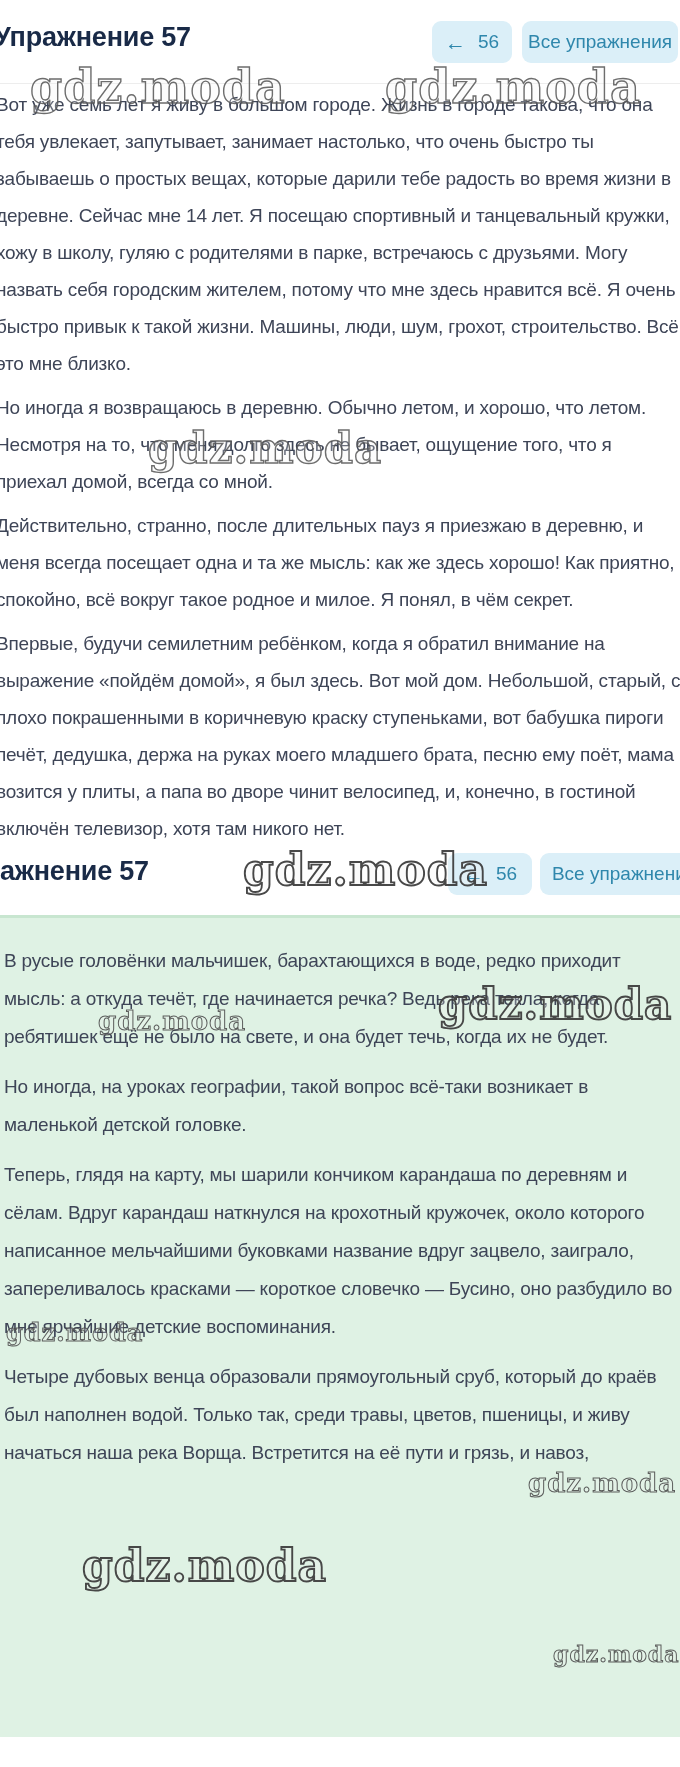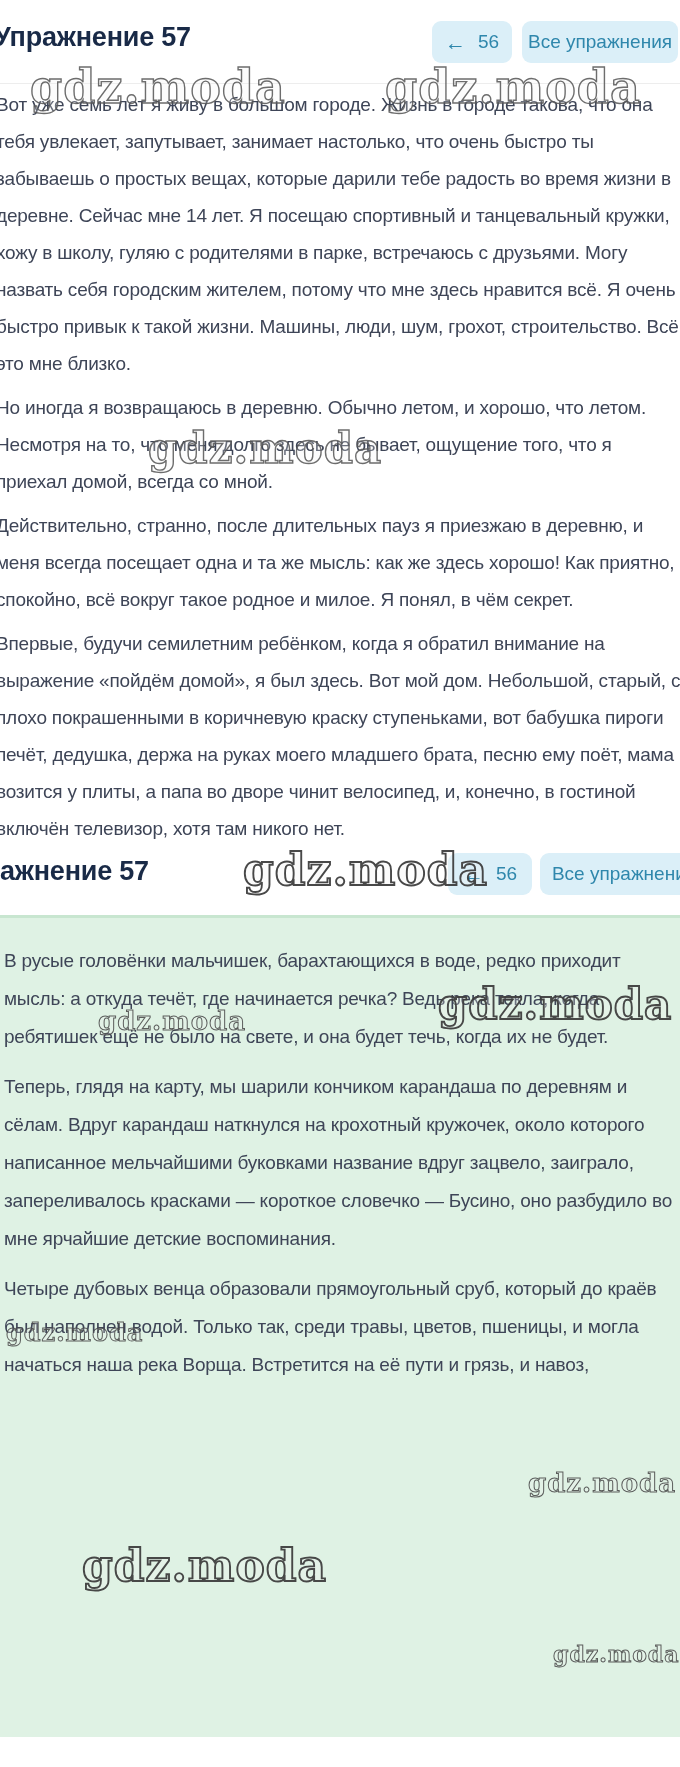--- a/index.html
+++ b/index.html
@@ -81,22 +81,23 @@
     <span>56</span>
   </button>
   <button class="btn" style="top:13px;left:540px;width:168px;">
     <span>Все упражнения</span>
   </button>
 </div>
 
 <div class="green" style="top:915px;height:819px;">
   <div class="textblock" style="position:relative;top:24px;left:14px;width:676px;font-size:19px;line-height:38px;">
     <p>В русые головёнки мальчишек, барахтающихся в воде, редко приходит мысль: а откуда течёт, где начинается речка? Ведь река текла, когда ребятишек ещё не было на свете, и она будет течь, когда их не будет.</p>
+    <p>Но иногда, на уроках географии, такой вопрос всё-таки возникает в маленькой детской головке.</p>
     <p>Теперь, глядя на карту, мы шарили кончиком карандаша по деревням и сёлам. Вдруг карандаш наткнулся на крохотный кружочек, около которого написанное мельчайшими буковками название вдруг зацвело, заиграло, запереливалось красками — короткое словечко — Бусино, оно разбудило во мне ярчайшие детские воспоминания.</p>
-    <p>Четыре дубовых венца образовали прямоугольный сруб, который до краёв был наполнен водой. Только так, среди травы, цветов, пшеницы, и могла начаться наша река Ворща. Встретится на её пути и грязь, и навоз,</p>
+    <p>Четыре дубовых венца образовали прямоугольный сруб, который до краёв был наполнен водой. Только так, среди травы, цветов, пшеницы, и живу начаться наша река Ворща. Встретится на её пути и грязь, и навоз,</p>
   </div>
 </div>
 
 <div class="wm" style="top:52px;left:30px;font-size:46px;">gdz.moda</div>
 <div class="wm" style="top:52px;left:385px;font-size:46px;">gdz.moda</div>
 <div class="wm" style="top:416px;left:148px;font-size:42px;">gdz.moda</div>
 <div class="wm wm-dark" style="top:836px;left:243px;font-size:44px;">gdz.moda</div>
 <div class="wm wm-dark" style="top:972px;left:438px;font-size:42px;">gdz.moda</div>
 <div class="wm wm-sm" style="top:998px;left:98px;font-size:26px;">gdz.moda</div>
 <div class="wm wm-sm" style="top:1310px;left:6px;font-size:24px;">gdz.moda</div>

